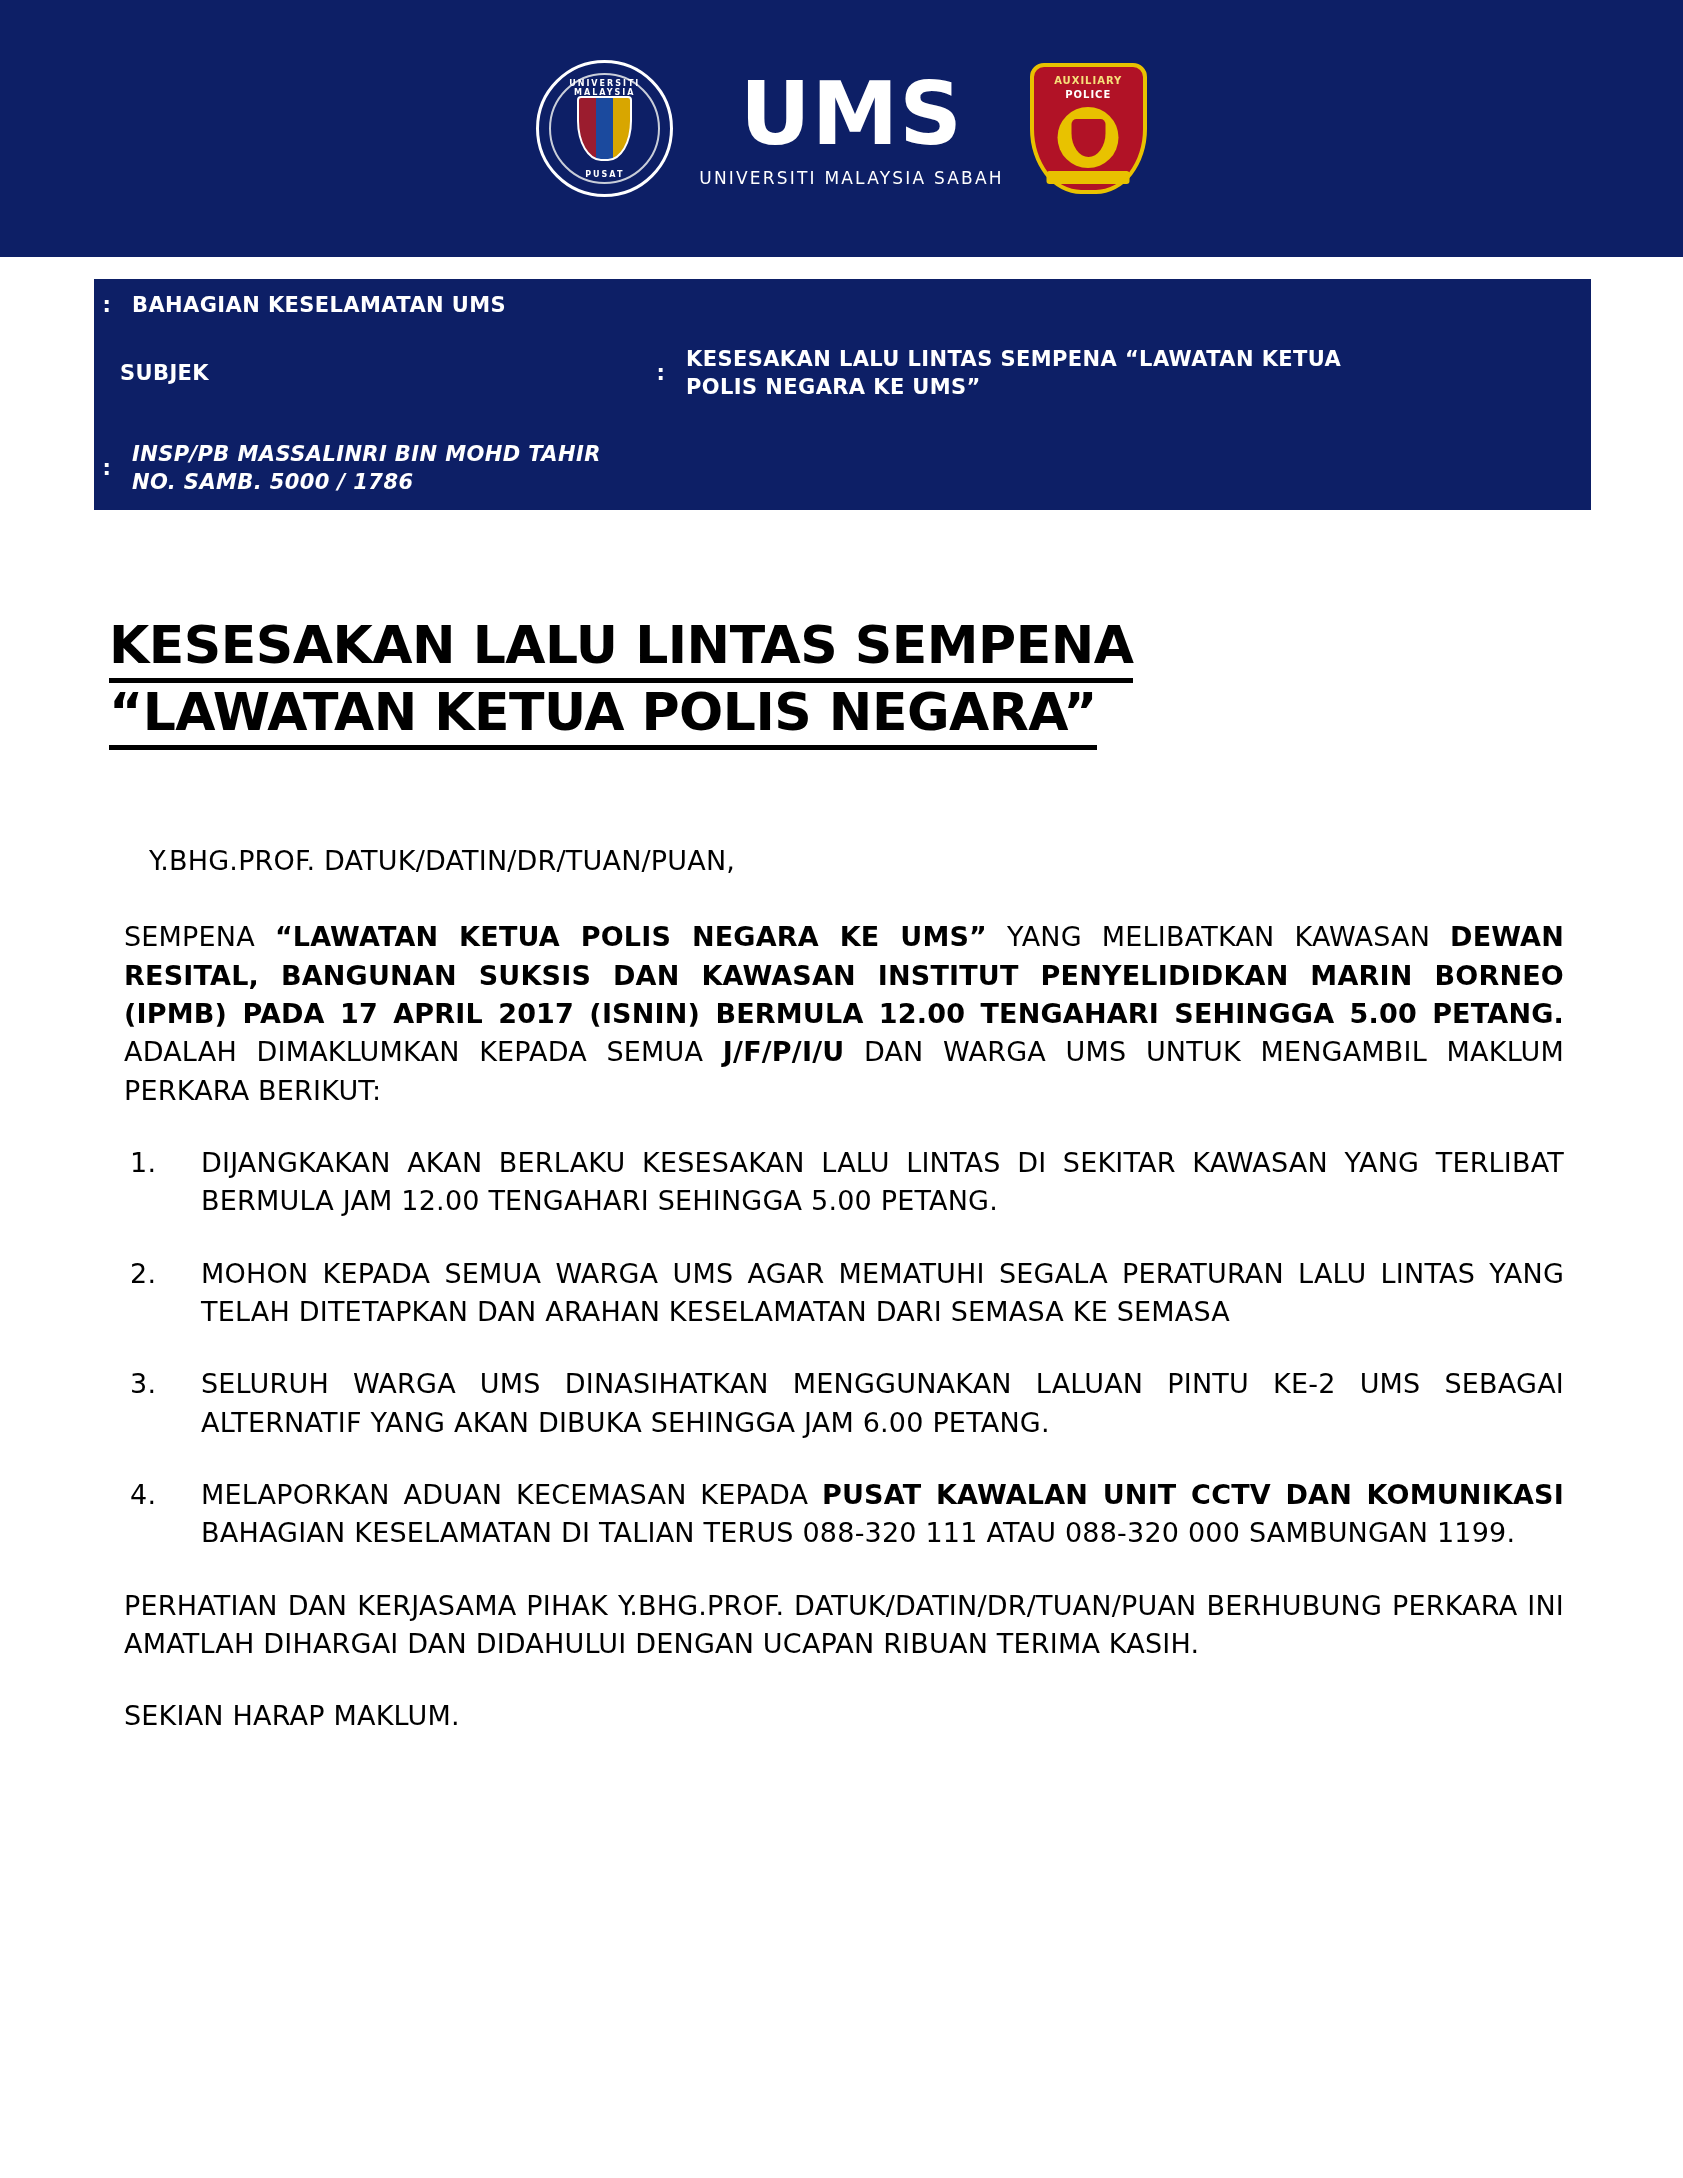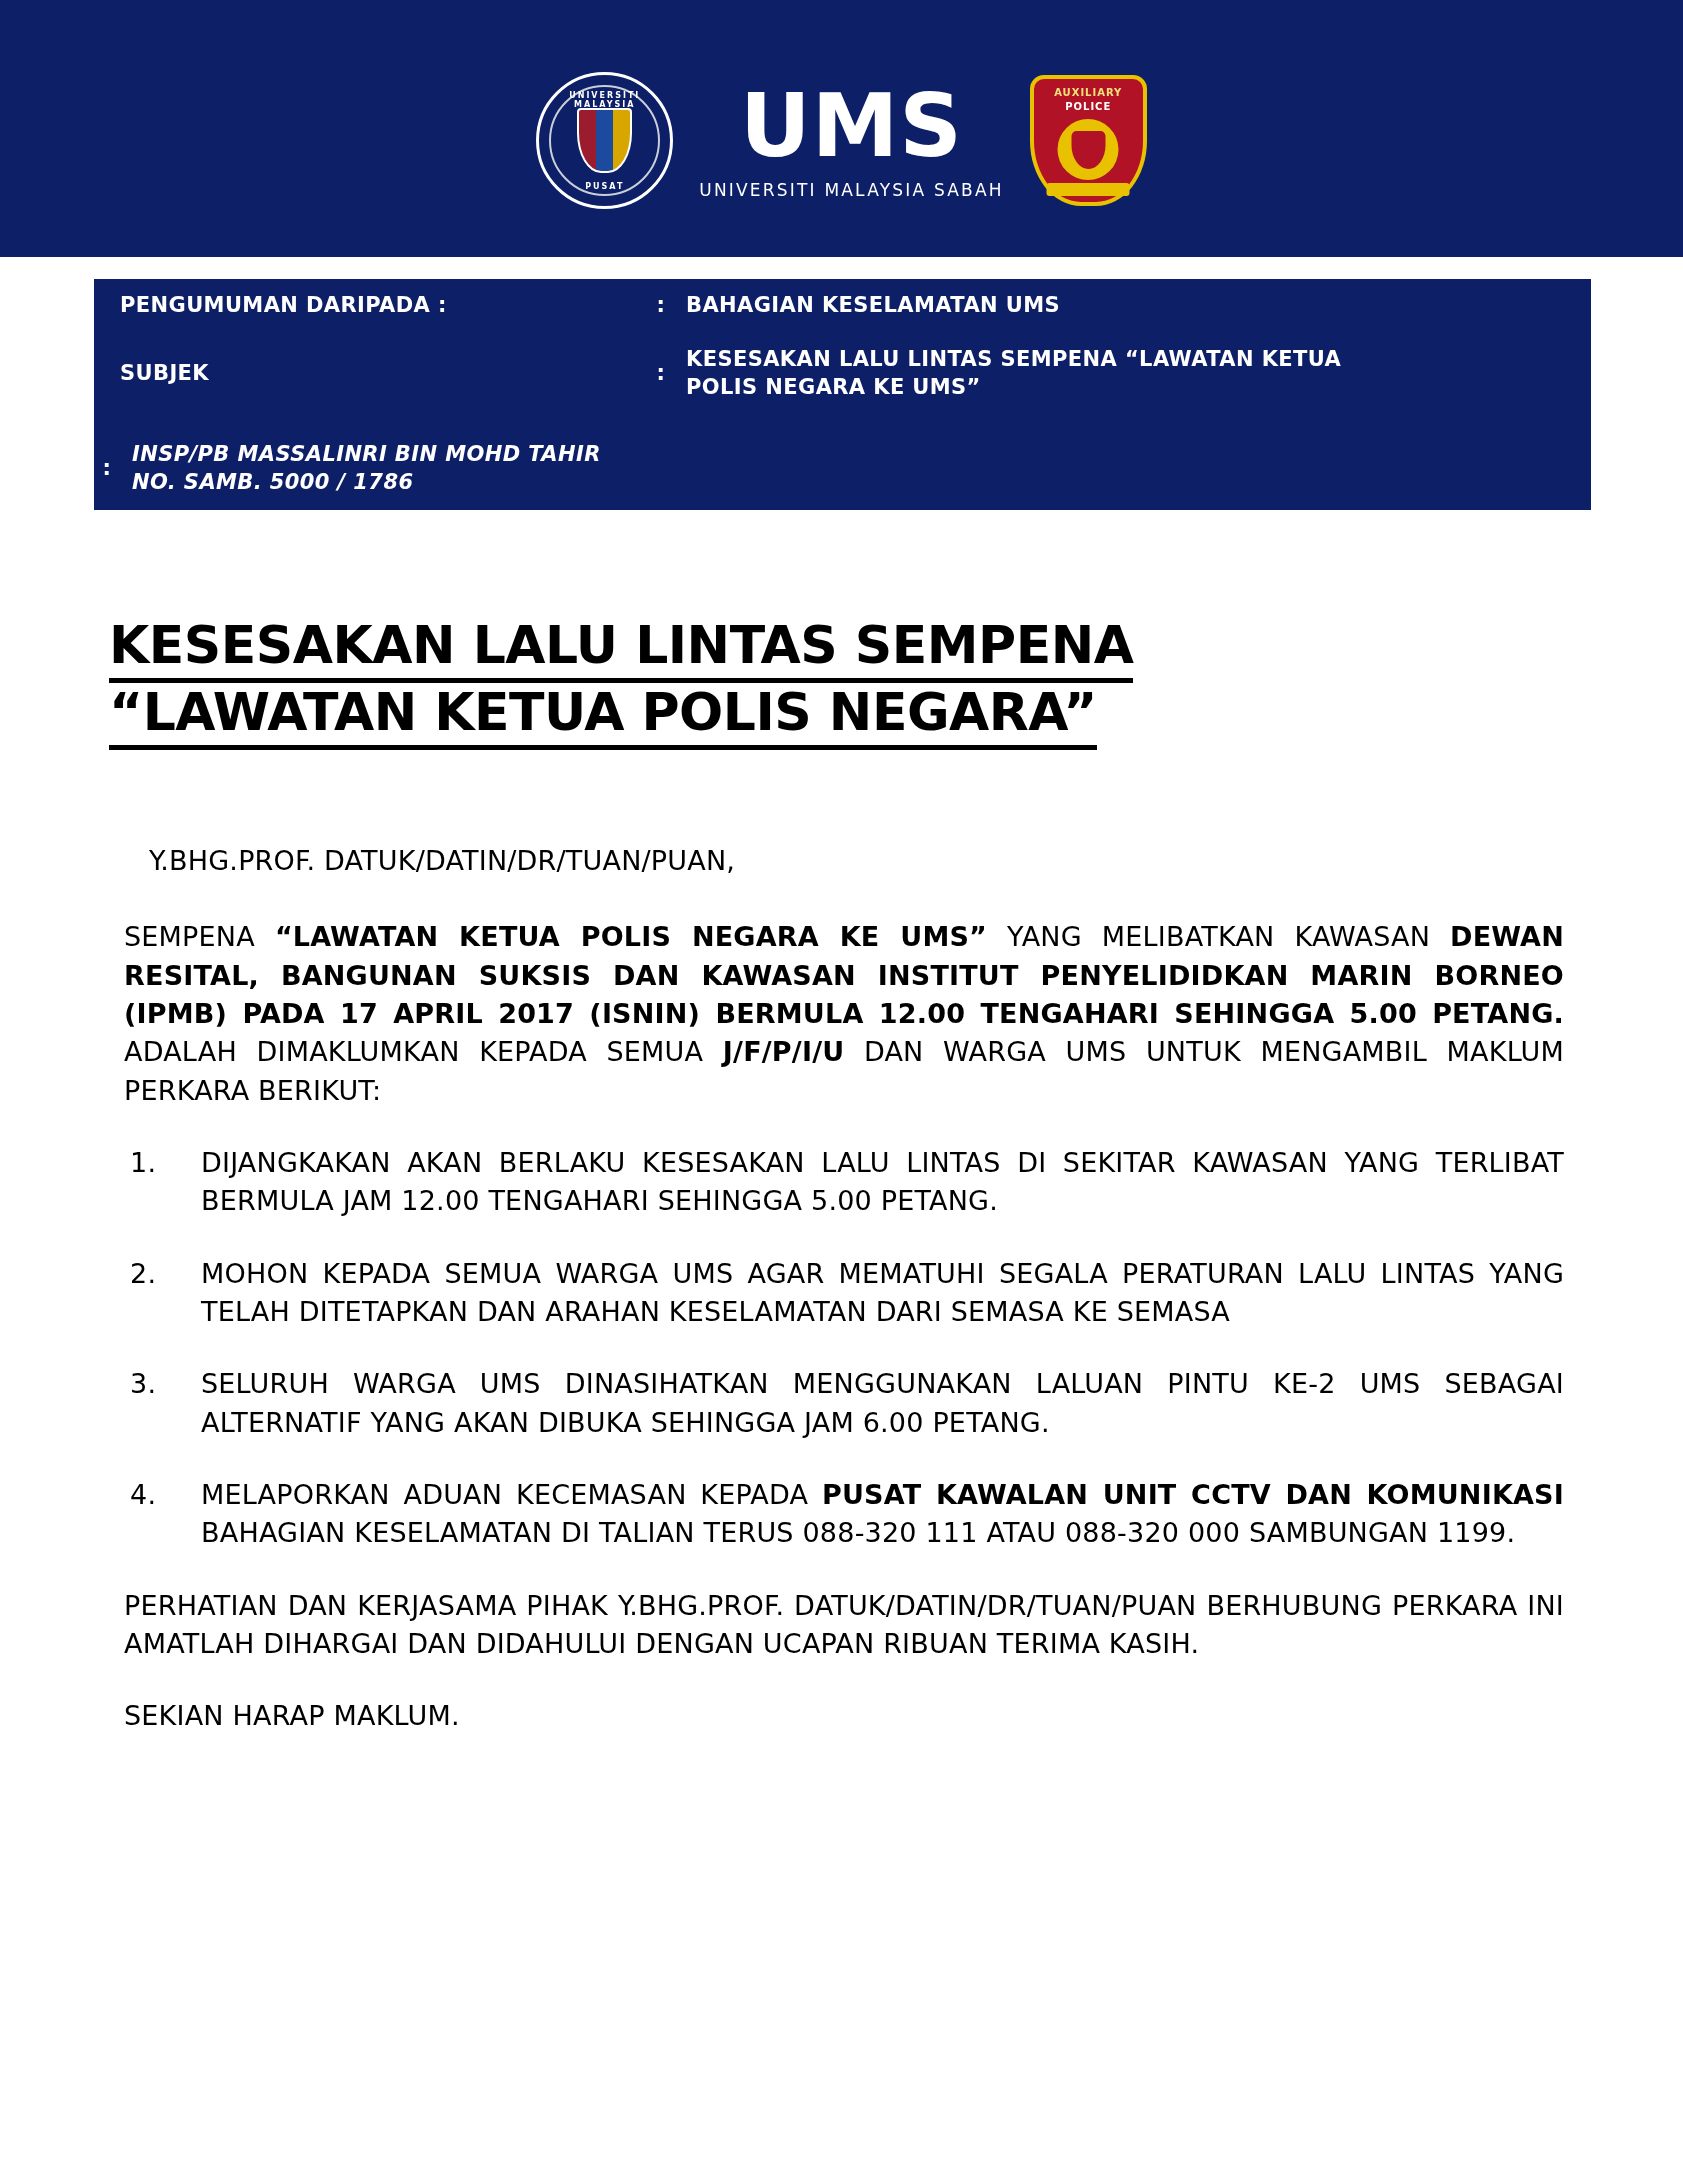--- a/index.html
+++ b/index.html
@@ -27,21 +27,21 @@
     position: absolute;
     left: 0;
     top: 0;
     width: 1683px;
     height: 257px;
     background: #0d1f66;
   }
   .logo-row {
     position: absolute;
     left: 0;
-    top: 12px;
+    top: 0;
     width: 1683px;
     height: 257px;
     display: flex;
     align-items: center;
     justify-content: center;
     gap: 26px;
   }
   .ums-crest {
     width: 131px;
     height: 131px;
@@ -307,21 +307,20 @@
         <div class="emblem"></div>
         <div class="ribbon"></div>
       </div>
 
     </div>
   </div>
 
   <div class="info-table">
 
     <div class="info-row r1">
-      <div class="lbl">PENGUMUMAN DARIPADA :</div>
       <div class="colon">:</div>
       <div class="val">BAHAGIAN KESELAMATAN UMS</div>
     </div>
 
     <div class="info-row r2">
       <div class="lbl">SUBJEK</div>
       <div class="colon">:</div>
       <div class="val">
         <div>
           <span>KESESAKAN LALU LINTAS SEMPENA “LAWATAN KETUA</span>

